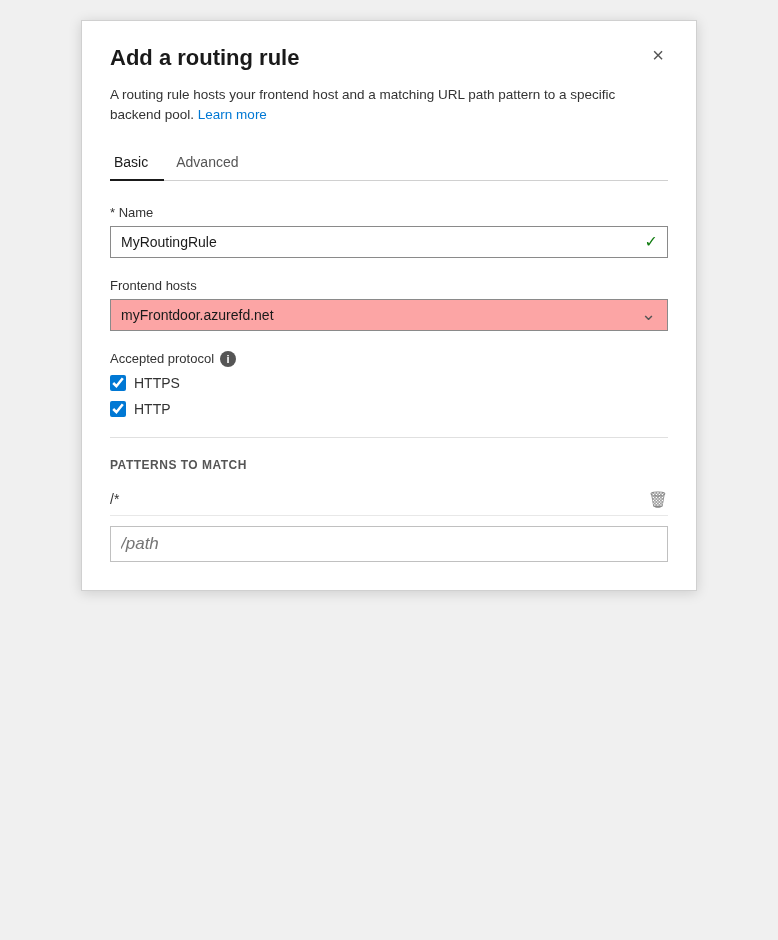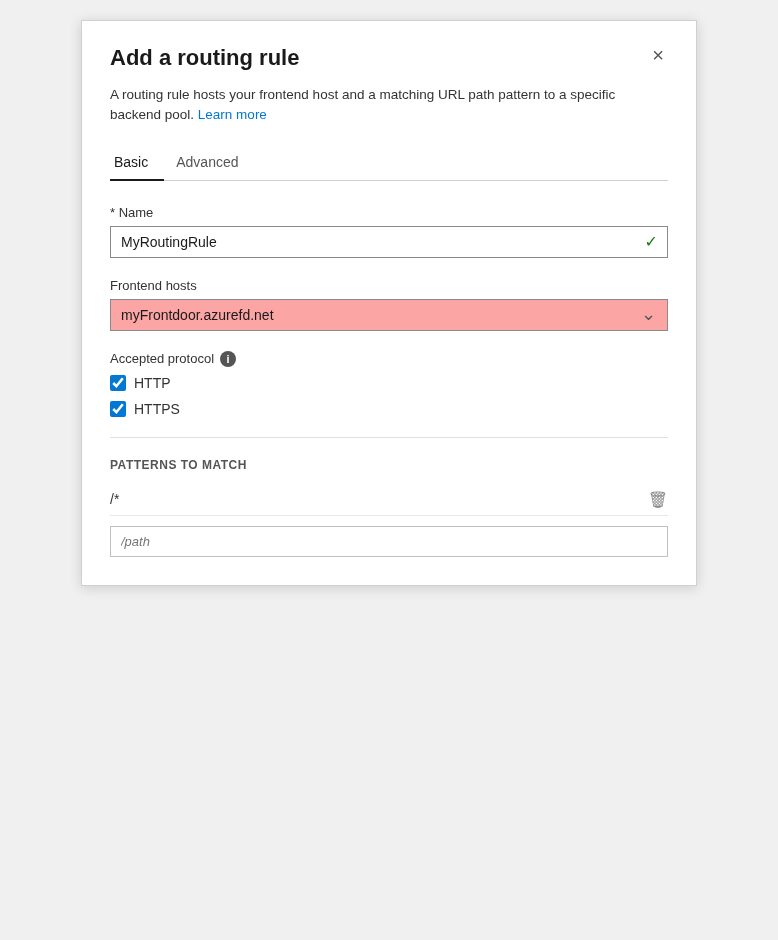--- a/index.html
+++ b/index.html
@@ -233,21 +233,21 @@
     .delete-icon {
       color: #888;
       cursor: pointer;
       font-size: 16px;
     }
 
     .path-input {
       width: 100%;
       border: 1px solid #c0c0c0;
       padding: 7px 10px;
-      font-size: 13px;
+      font-size: 17px;
       color: #999;
       outline: none;
       font-style: italic;
     }
   </style>
 </head>
 <body>
 
 <div class="dialog">
 
@@ -289,25 +289,25 @@
 
 
   <div class="form-group">
     <div class="protocol-label">
       <span>Accepted protocol</span>
       <span class="info-icon">i</span>
     </div>
     <div class="checkbox-group">
       <label class="checkbox-item">
         <input type="checkbox" checked="" style="">
-        <span>HTTP</span>
+        <span>HTTPS</span>
       </label>
       <label class="checkbox-item">
         <input type="checkbox" checked="" style="">
-        <span>HTTPS</span>
+        <span>HTTP</span>
       </label>
     </div>
   </div>
 
   <div class="patterns-section">
     <div class="section-title">PATTERNS TO MATCH</div>
 
     <div class="pattern-row">
       <span class="pattern-value">/*</span>
       <span class="delete-icon">🗑</span>

